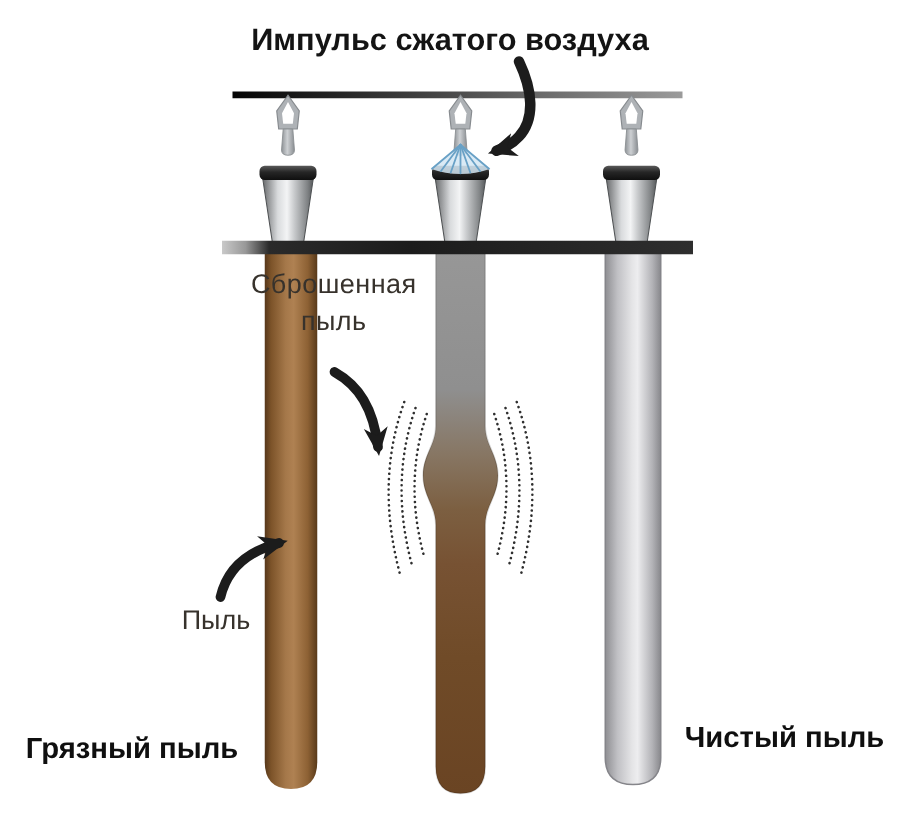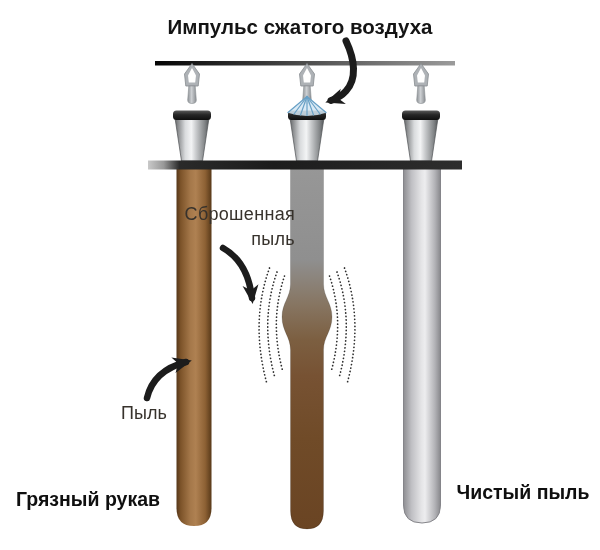--- a/index.html
+++ b/index.html
@@ -7,22 +7,22 @@
     position:relative;width:600px;height:550px;background:#ffffff;
     overflow:hidden;font-family:"Liberation Sans",sans-serif;
   }
   #diagram-svg{position:absolute;left:0;top:0;z-index:1;}
   .lbl{position:absolute;z-index:3;text-align:center;}
   .lbl-title{
     left:10px;top:15px;width:580px;
     font-size:20.5px;font-weight:700;color:#141414;
   }
   .lbl-shed{
-    left:150px;top:202px;width:145px;
-    font-size:18px;line-height:25px;color:#37322c;letter-spacing:.3px;text-align:right;
+    left:150px;top:177px;width:145px;
+    font-size:18px;line-height:25px;color:#37322c;letter-spacing:.3px;
   }
   .lbl-dust{
     left:112px;top:403px;width:64px;
     font-size:18px;color:#37322c;
   }
   .lbl-dirty{
     left:12px;top:488px;width:152px;
     font-size:19.5px;font-weight:700;color:#0f0f0f;
   }
   .lbl-clean{
@@ -156,17 +156,17 @@
 
   <div class="lbl lbl-title">Импульс сжатого воздуха</div>
 
   <div class="lbl lbl-shed">
     <div>Сброшенная</div>
     <div>пыль</div>
   </div>
 
   <div class="lbl lbl-dust">Пыль</div>
 
-  <div class="lbl lbl-dirty">Грязный рукав</div>
+  <div class="lbl lbl-dirty">Грязный пыль</div>
 
   <div class="lbl lbl-clean">Чистый пыль</div>
 
 </div>
 
 </body></html>

